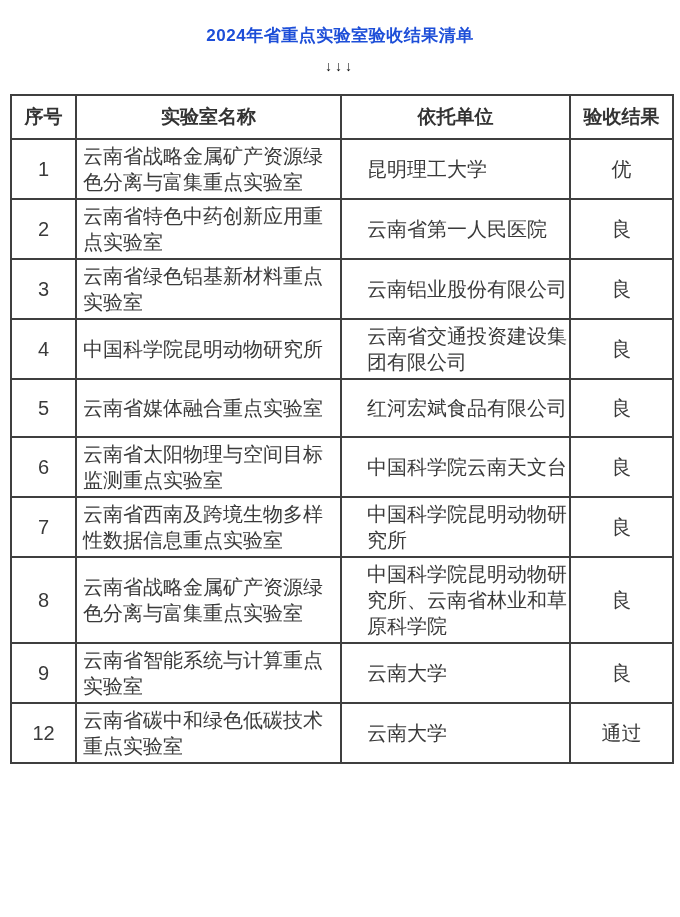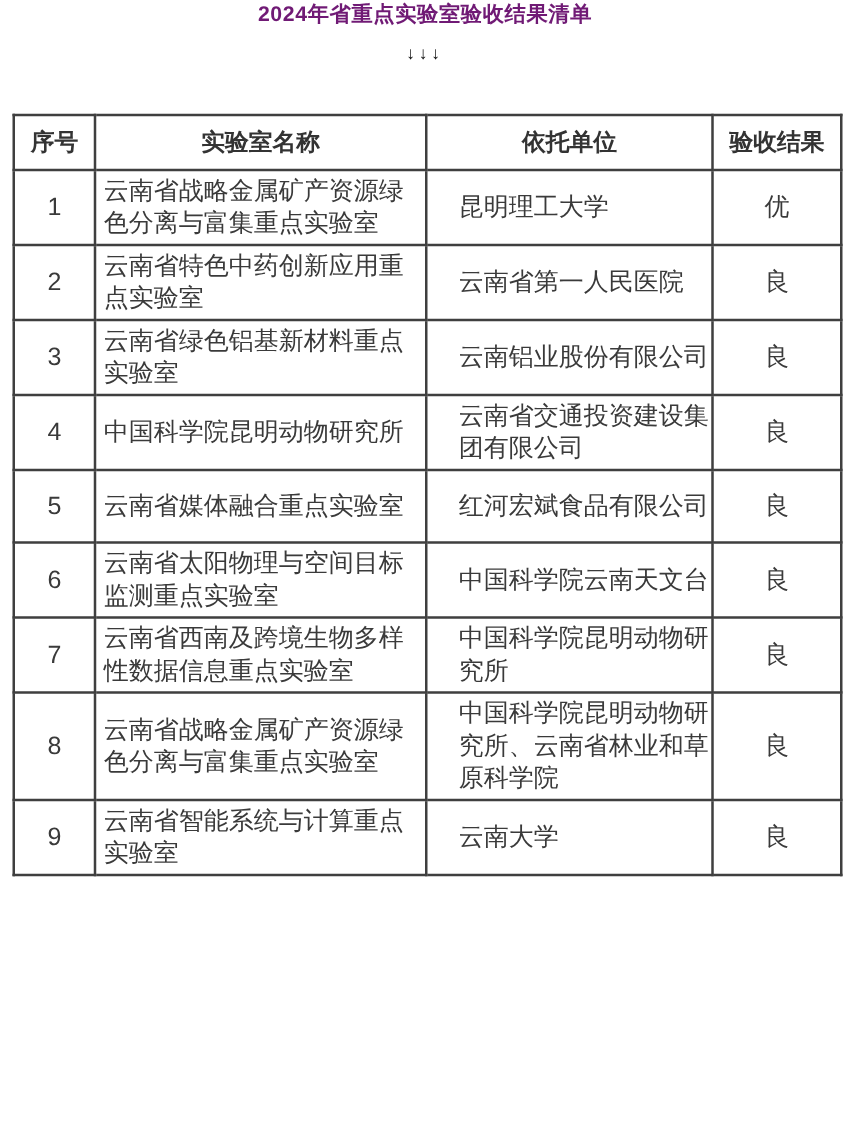--- a/index.html
+++ b/index.html
@@ -11,37 +11,37 @@
     width: 680px;
     height: 917px;
     font-family: "Liberation Sans", "DejaVu Sans", sans-serif;
     color: #383838;
     overflow: hidden;
   }
   .doc-title {
     text-align: center;
     font-size: 17px;
     font-weight: bold;
-    color: #701a75;
-    padding-top: 0;
+    color: #1d4ed8;
+    padding-top: 24px;
     letter-spacing: 0.5px;
   }
   .doc-arrows {
     text-align: center;
     font-size: 14px;
     font-weight: bold;
     color: #141414;
     margin-top: 11px;
     letter-spacing: 3px;
   }
   table.results-table {
     border-collapse: collapse;
     table-layout: fixed;
     width: 662px;
-    margin: 41px 0 0 10px;
+    margin: 20px 0 0 10px;
     background: #ffffff;
   }
   .results-table th,
   .results-table td {
     border: 2px solid #3f3f3f;
     box-sizing: border-box;
     overflow: hidden;
   }
   .results-table th {
     font-size: 19px;
@@ -149,14 +149,20 @@
         <td class="col-lab">云南省战略金属矿产资源绿色分离与富集重点实验室</td>
         <td class="col-org">中国科学院昆明动物研究所、云南省林业和草原科学院</td>
         <td class="col-result">良</td>
       </tr>
       <tr>
         <td class="col-no">9</td>
         <td class="col-lab">云南省智能系统与计算重点实验室</td>
         <td class="col-org">云南大学</td>
         <td class="col-result">良</td>
       </tr>
+      <tr>
+        <td class="col-no">12</td>
+        <td class="col-lab">云南省碳中和绿色低碳技术重点实验室</td>
+        <td class="col-org">云南大学</td>
+        <td class="col-result">通过</td>
+      </tr>
     </tbody>
 </table>
 
 </body></html>

